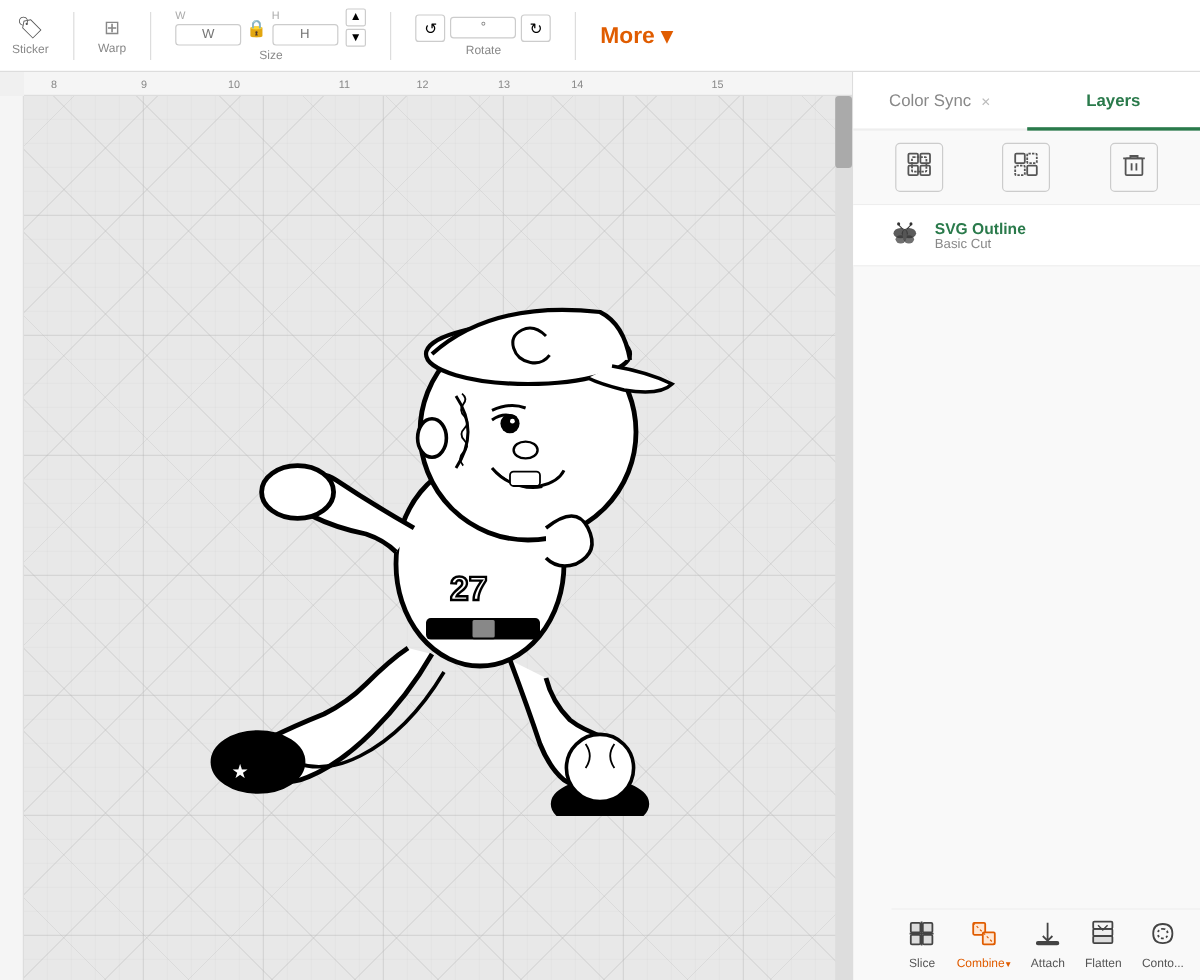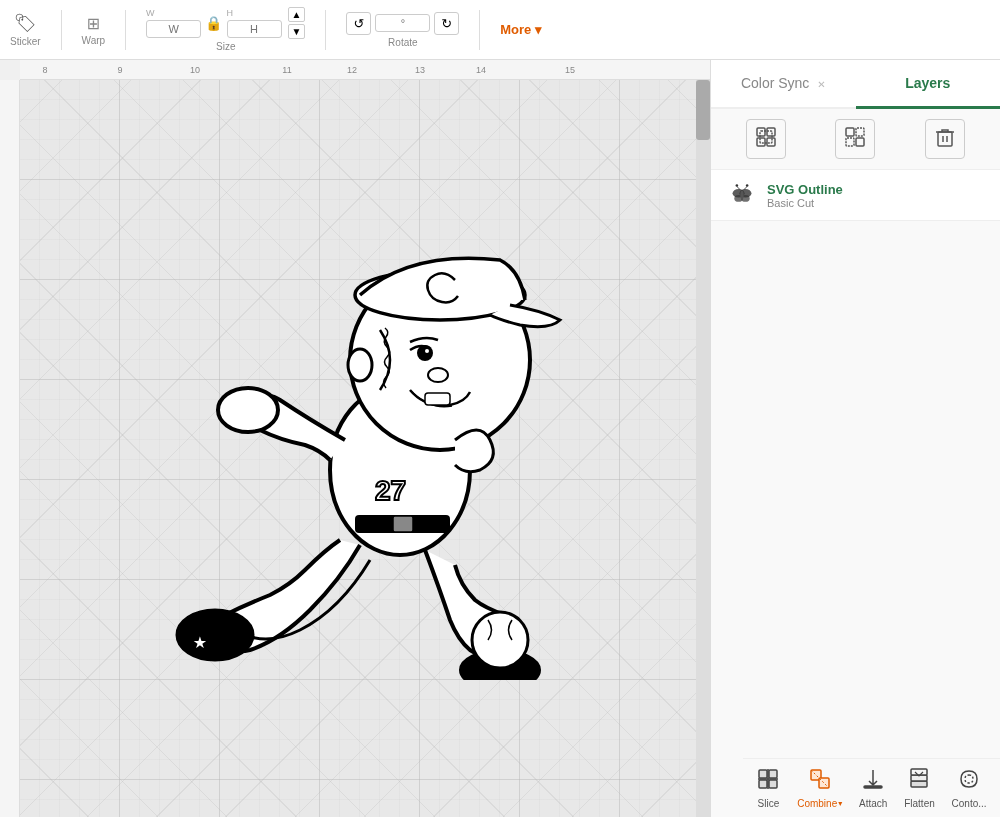--- a/index.html
+++ b/index.html
@@ -51,21 +51,21 @@
       border-radius: 3px;
       padding: 3px 6px;
       cursor: pointer;
       font-size: 13px;
     }
     .more-btn {
       background: none;
       border: none;
       cursor: pointer;
       color: #e05c00;
-      font-size: 13px;
+      font-size: 19px;
       font-weight: bold;
     }
 
     
     .main-area {
       flex: 1;
       display: flex;
       overflow: hidden;
     }
 
@@ -235,21 +235,21 @@
       padding: 6px 8px;
       cursor: pointer;
       font-size: 16px;
       color: #555;
     }
 
     
     .layer-item {
       display: flex;
       align-items: center;
-      padding: 10px 16px;
+      padding: 10px 28px;
       background: #fff;
       border-bottom: 1px solid #eee;
       cursor: pointer;
     }
     .layer-icon {
       width: 30px;
       height: 30px;
       margin-right: 10px;
       display: flex;
       align-items: center;
@@ -395,21 +395,21 @@
   <div class="canvas-area">
 
     <div class="ruler-numbers">
       <span class="ruler-num" style="left: 25px;">8</span>
       <span class="ruler-num" style="left: 100px;">9</span>
       <span class="ruler-num" style="left: 175px;">10</span>
       <span class="ruler-num" style="left: 267px;">11</span>
       <span class="ruler-num" style="left: 332px;">12</span>
       <span class="ruler-num" style="left: 400px;">13</span>
       <span class="ruler-num" style="left: 461px;">14</span>
-      <span class="ruler-num" style="left: 550px;">15</span>
+      <span class="ruler-num" style="left: 578px;">15</span>
     </div>
 
     <div class="ruler-left">
     </div>
 
     <div class="canvas-wrapper">
       <div class="grid-canvas">
 
         <div class="drawing-area">
           <svg viewBox="0 0 560 520" xmlns="http://www.w3.org/2000/svg" width="560" height="520">

